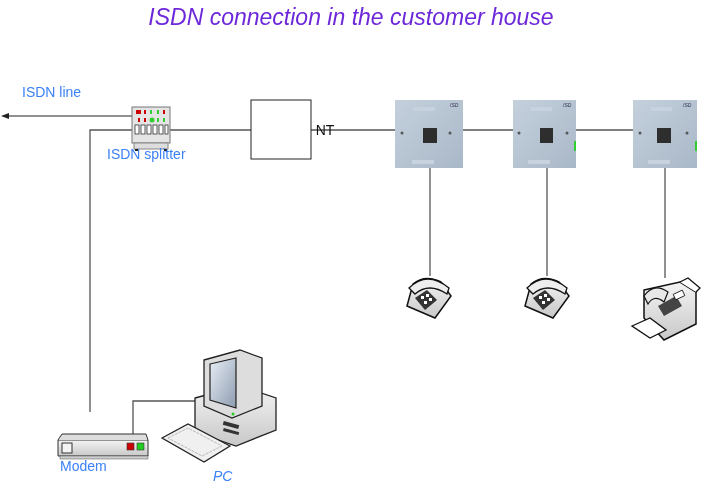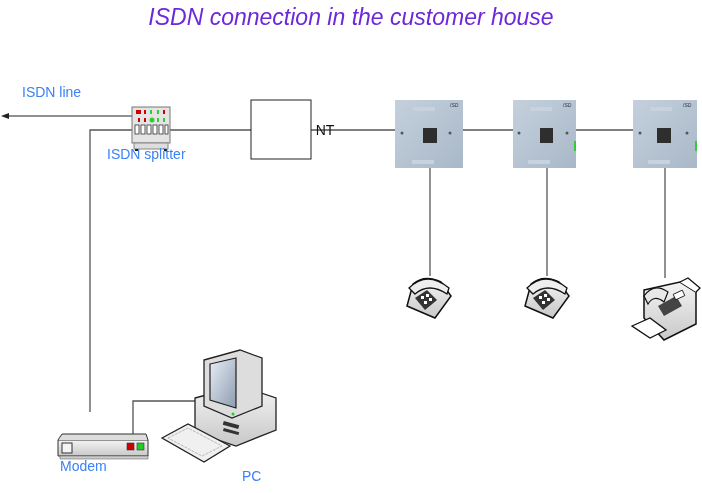--- a/index.html
+++ b/index.html
@@ -154,13 +154,13 @@
     <rect x="223" y="430" width="16" height="3" fill="#333" transform="rotate(15 231 432)"></rect>
     <path d="M162,438 L188,424 L230,446 L204,462 Z" fill="#f0f0f0" stroke="#222" stroke-width="1.3"></path>
     <path d="M168,438 L188,428 L222,446 L202,456 Z" fill="none" stroke="#aaa" stroke-width="0.8" stroke-dasharray="3 1"></path>
   </g>
 </svg>
 
 <div class="lbl" style="left:22px;top:84px;">ISDN line</div>
 <div class="lbl" style="left:107px;top:146px;">ISDN splitter</div>
 <div class="nt-text">NT</div>
 <div class="lbl" style="left:60px;top:458px;">Modem</div>
-<div class="lbl" style="left:242px;top:468px;">PC</div>
+<div class="lbl" style="left:213px;top:468px;font-style:italic;">PC</div>
 
 </body></html>

